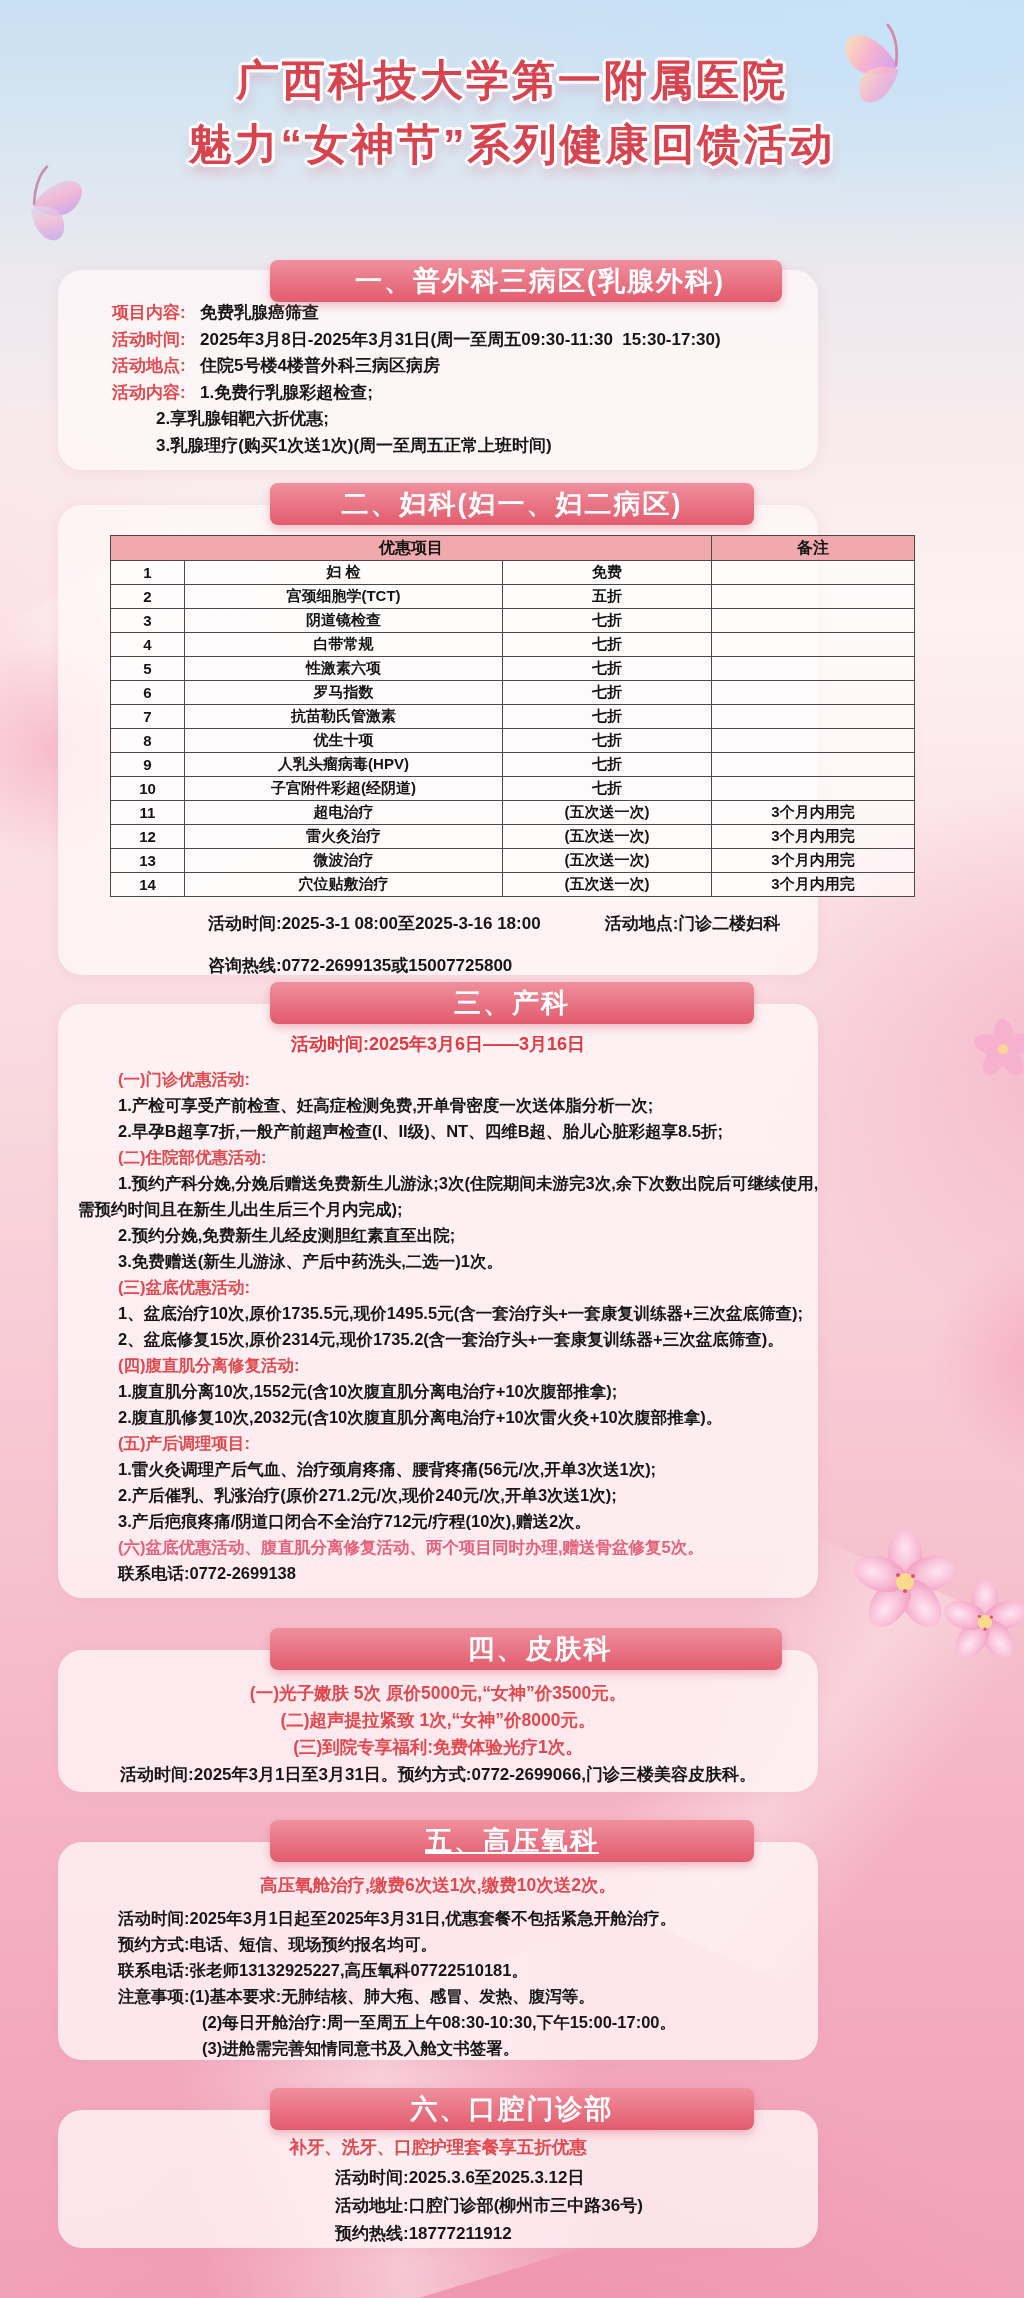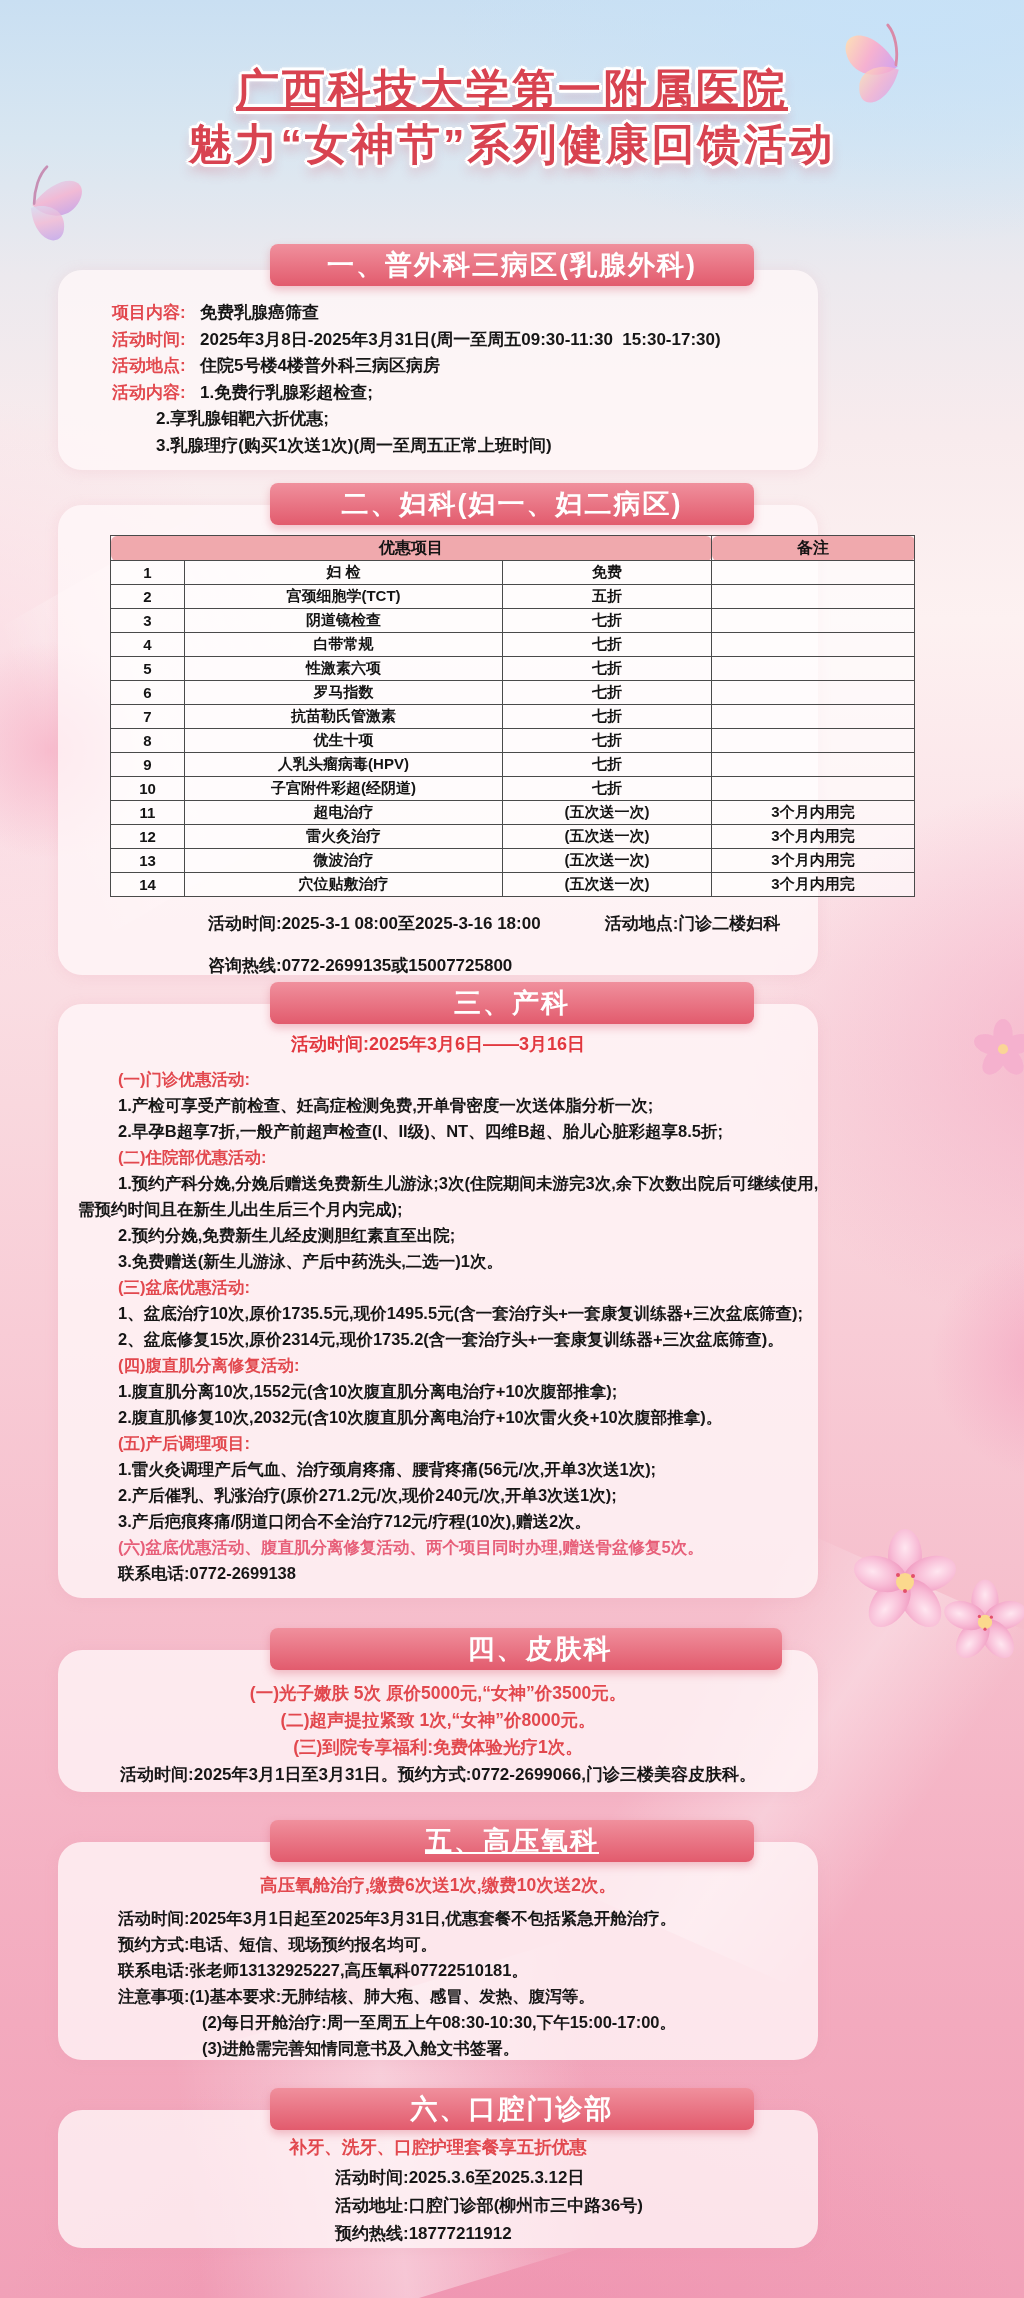--- a/index.html
+++ b/index.html
@@ -22,51 +22,51 @@
     background:linear-gradient(100deg,rgba(255,255,255,0) 35%,rgba(255,255,255,.4) 50%,rgba(255,255,255,0) 65%);}
 
   .title{
     position:absolute;left:0;width:100%;text-align:center;z-index:3;
     color:#d84350;font-weight:700;font-size:43px;letter-spacing:3px;
     text-shadow:
       -2px -2px 0 #fff,2px -2px 0 #fff,-2px 2px 0 #fff,2px 2px 0 #fff,
       -3px 0 0 #fff,3px 0 0 #fff,0 -3px 0 #fff,0 3px 0 #fff,0 0 6px #fff,
       0 8px 12px rgba(210,95,115,.45);
   }
-  #t1{top:61px;text-decoration:underline;}
+  #t1{top:52px;}
   #t2{top:116px;}
 
   .sec-bar{
     position:absolute;left:270px;width:484px;height:42px;z-index:3;
     border-radius:8px;background:linear-gradient(180deg,#f0909d 0%,#e25b6d 100%);
     color:#ffffff;font-size:27px;font-weight:700;line-height:42px;text-align:center;letter-spacing:2px;
     box-shadow:0 4px 8px rgba(214,88,108,.35);
   }
   .card{
     position:absolute;left:58px;width:760px;z-index:2;
     background:rgba(255,247,248,.78);border-radius:24px;
     box-shadow:0 2px 14px rgba(230,150,170,.18);
   }
-  #bar1{top:244px;} #card1{top:270px;height:200px;}
+  #bar1{top:260px;padding-left:28px;} #card1{top:270px;height:200px;}
   #bar2{top:483px;} #card2{top:505px;height:470px;}
   #bar3{top:982px;} #card3{top:1004px;height:594px;}
   #bar4{top:1628px;padding-left:28px;} #card4{top:1650px;height:142px;}
   #bar5{top:1820px;text-decoration:underline;} #card5{top:1842px;height:218px;}
   #bar6{top:2088px;} #card6{top:2110px;height:138px;}
 
   
   .s1-rows{padding-top:30px;}
   .s1-row{display:flex;padding-left:54px;font-size:17px;line-height:26.5px;font-weight:700;color:#161616;white-space:pre;}
   .s1-label{color:#e2484e;flex:0 0 88px;}
   .s1-row.indent{padding-left:98px;}
 
   
   .gyn-table{border-collapse:collapse;margin:30px 0 0 52px;width:804px;table-layout:fixed;}
   .gyn-table th,.gyn-table td{border:1px solid #4a4a4a;text-align:center;color:#141414;overflow:hidden;}
-  .gyn-table th{background:#f0a9ad;height:22px;font-size:16px;font-weight:700;border-radius:6px;}
+  .gyn-table th{background:#f0a9ad;height:22px;font-size:16px;font-weight:700;}
   .gyn-table td{background:rgba(255,255,255,.62);height:21px;font-size:15px;font-weight:700;}
   .s2-footer{margin:12px 0 0 150px;font-size:17px;font-weight:700;color:#161616;line-height:30px;white-space:pre-wrap;}
   .s2-gap{display:inline-block;width:64px;}
 
   
   .ob-time{margin-top:26px;text-align:center;color:#e2383f;font-size:18px;font-weight:700;line-height:28px;}
   .ob-lines{margin-top:8px;}
   .ob-line{padding-left:60px;font-size:16.5px;line-height:26px;font-weight:700;color:#161616;white-space:nowrap;}
   .ob-line.red{color:#e2484e;}
   .ob-line.pink{color:#e75f79;}

